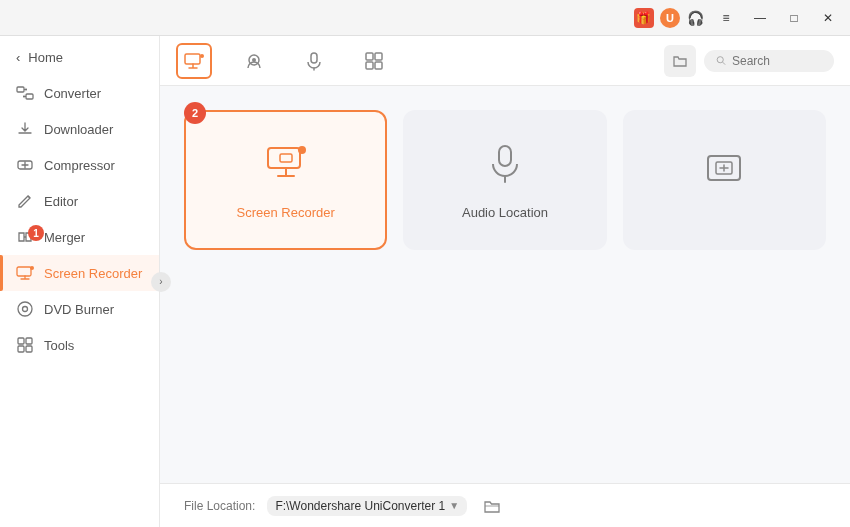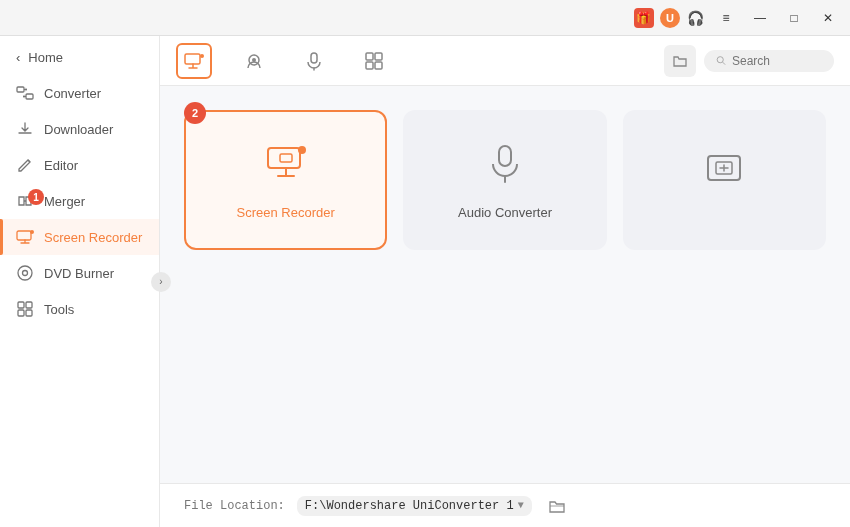--- a/index.html
+++ b/index.html
@@ -273,21 +273,20 @@
     .footer {
       height: 44px;
       background: #ffffff;
       border-top: 1px solid #e8e8e8;
       display: flex;
       align-items: center;
       padding: 13px 24px;
       gap: 12px;
       font-size: 13px;
       color: #555;
-      font-family: Liberation Mono, monospace;
     }
     .file-location-label { color: #777; font-size: 12px; }
     .file-location-path {
       display: flex;
       align-items: center;
       gap: 4px;
       background: #f0f0f0;
       border-radius: 8px;
       padding: 3px 8px;
       font-size: 12px;
@@ -342,20 +341,29 @@
     <div class="sidebar-item">
       <span class="sidebar-icon">
         <svg width="18" height="18" viewBox="0 0 18 18" fill="none">
           <path d="M9 3v8M6 8l3 3 3-3" stroke="#777" stroke-width="1.3" stroke-linecap="round"></path>
           <path d="M3 13h12" stroke="#777" stroke-width="1.3" stroke-linecap="round"></path>
         </svg>
       </span>
       <span>Downloader</span>
     </div>
 
+    <div class="sidebar-item">
+      <span class="sidebar-icon">
+        <svg width="18" height="18" viewBox="0 0 18 18" fill="none">
+          <rect x="2" y="5" width="14" height="8" rx="2" stroke="#777" stroke-width="1.3" fill="none"></rect>
+          <path d="M6 9h6M9 6v6" stroke="#777" stroke-width="1.3" stroke-linecap="round"></path>
+        </svg>
+      </span>
+      <span>Compressor</span>
+    </div>
 
     <div class="sidebar-item">
       <span class="sidebar-icon">
         <svg width="18" height="18" viewBox="0 0 18 18" fill="none">
           <path d="M3 13l2-2 7-7 2 2-7 7-2 2H3v-2z" stroke="#777" stroke-width="1.3" fill="none"></path>
           <path d="M12 4l2 2" stroke="#777" stroke-width="1.3"></path>
         </svg>
       </span>
       <span>Editor</span>
     </div>
@@ -480,21 +488,21 @@
 
 
       <div class="recorder-card">
         <div class="recorder-icon">
           <svg width="44" height="44" viewBox="0 0 44 44" fill="none">
             <rect x="16" y="6" width="12" height="20" rx="6" stroke="#888" stroke-width="2" fill="none"></rect>
             <path d="M10 24c0 6.6 5.4 12 12 12s12-5.4 12-12" stroke="#888" stroke-width="2" fill="none"></path>
             <path d="M22 36v6" stroke="#888" stroke-width="2" stroke-linecap="round"></path>
           </svg>
         </div>
-        <span class="recorder-label">Audio Converter</span>
+        <span class="recorder-label">Audio Location</span>
       </div>
 
       <div class="recorder-card">
         <div class="recorder-icon">
           <svg width="44" height="44" viewBox="0 0 44 44" fill="none">
             <rect x="6" y="8" width="32" height="24" rx="3" stroke="#888" stroke-width="2" fill="none"></rect>
             <rect x="14" y="14" width="16" height="12" rx="1.5" stroke="#888" stroke-width="1.5" fill="none"></rect>
             <path d="M18 20h8M22 17v6" stroke="#888" stroke-width="1.5" stroke-linecap="round"></path>
           </svg>
         </div>

